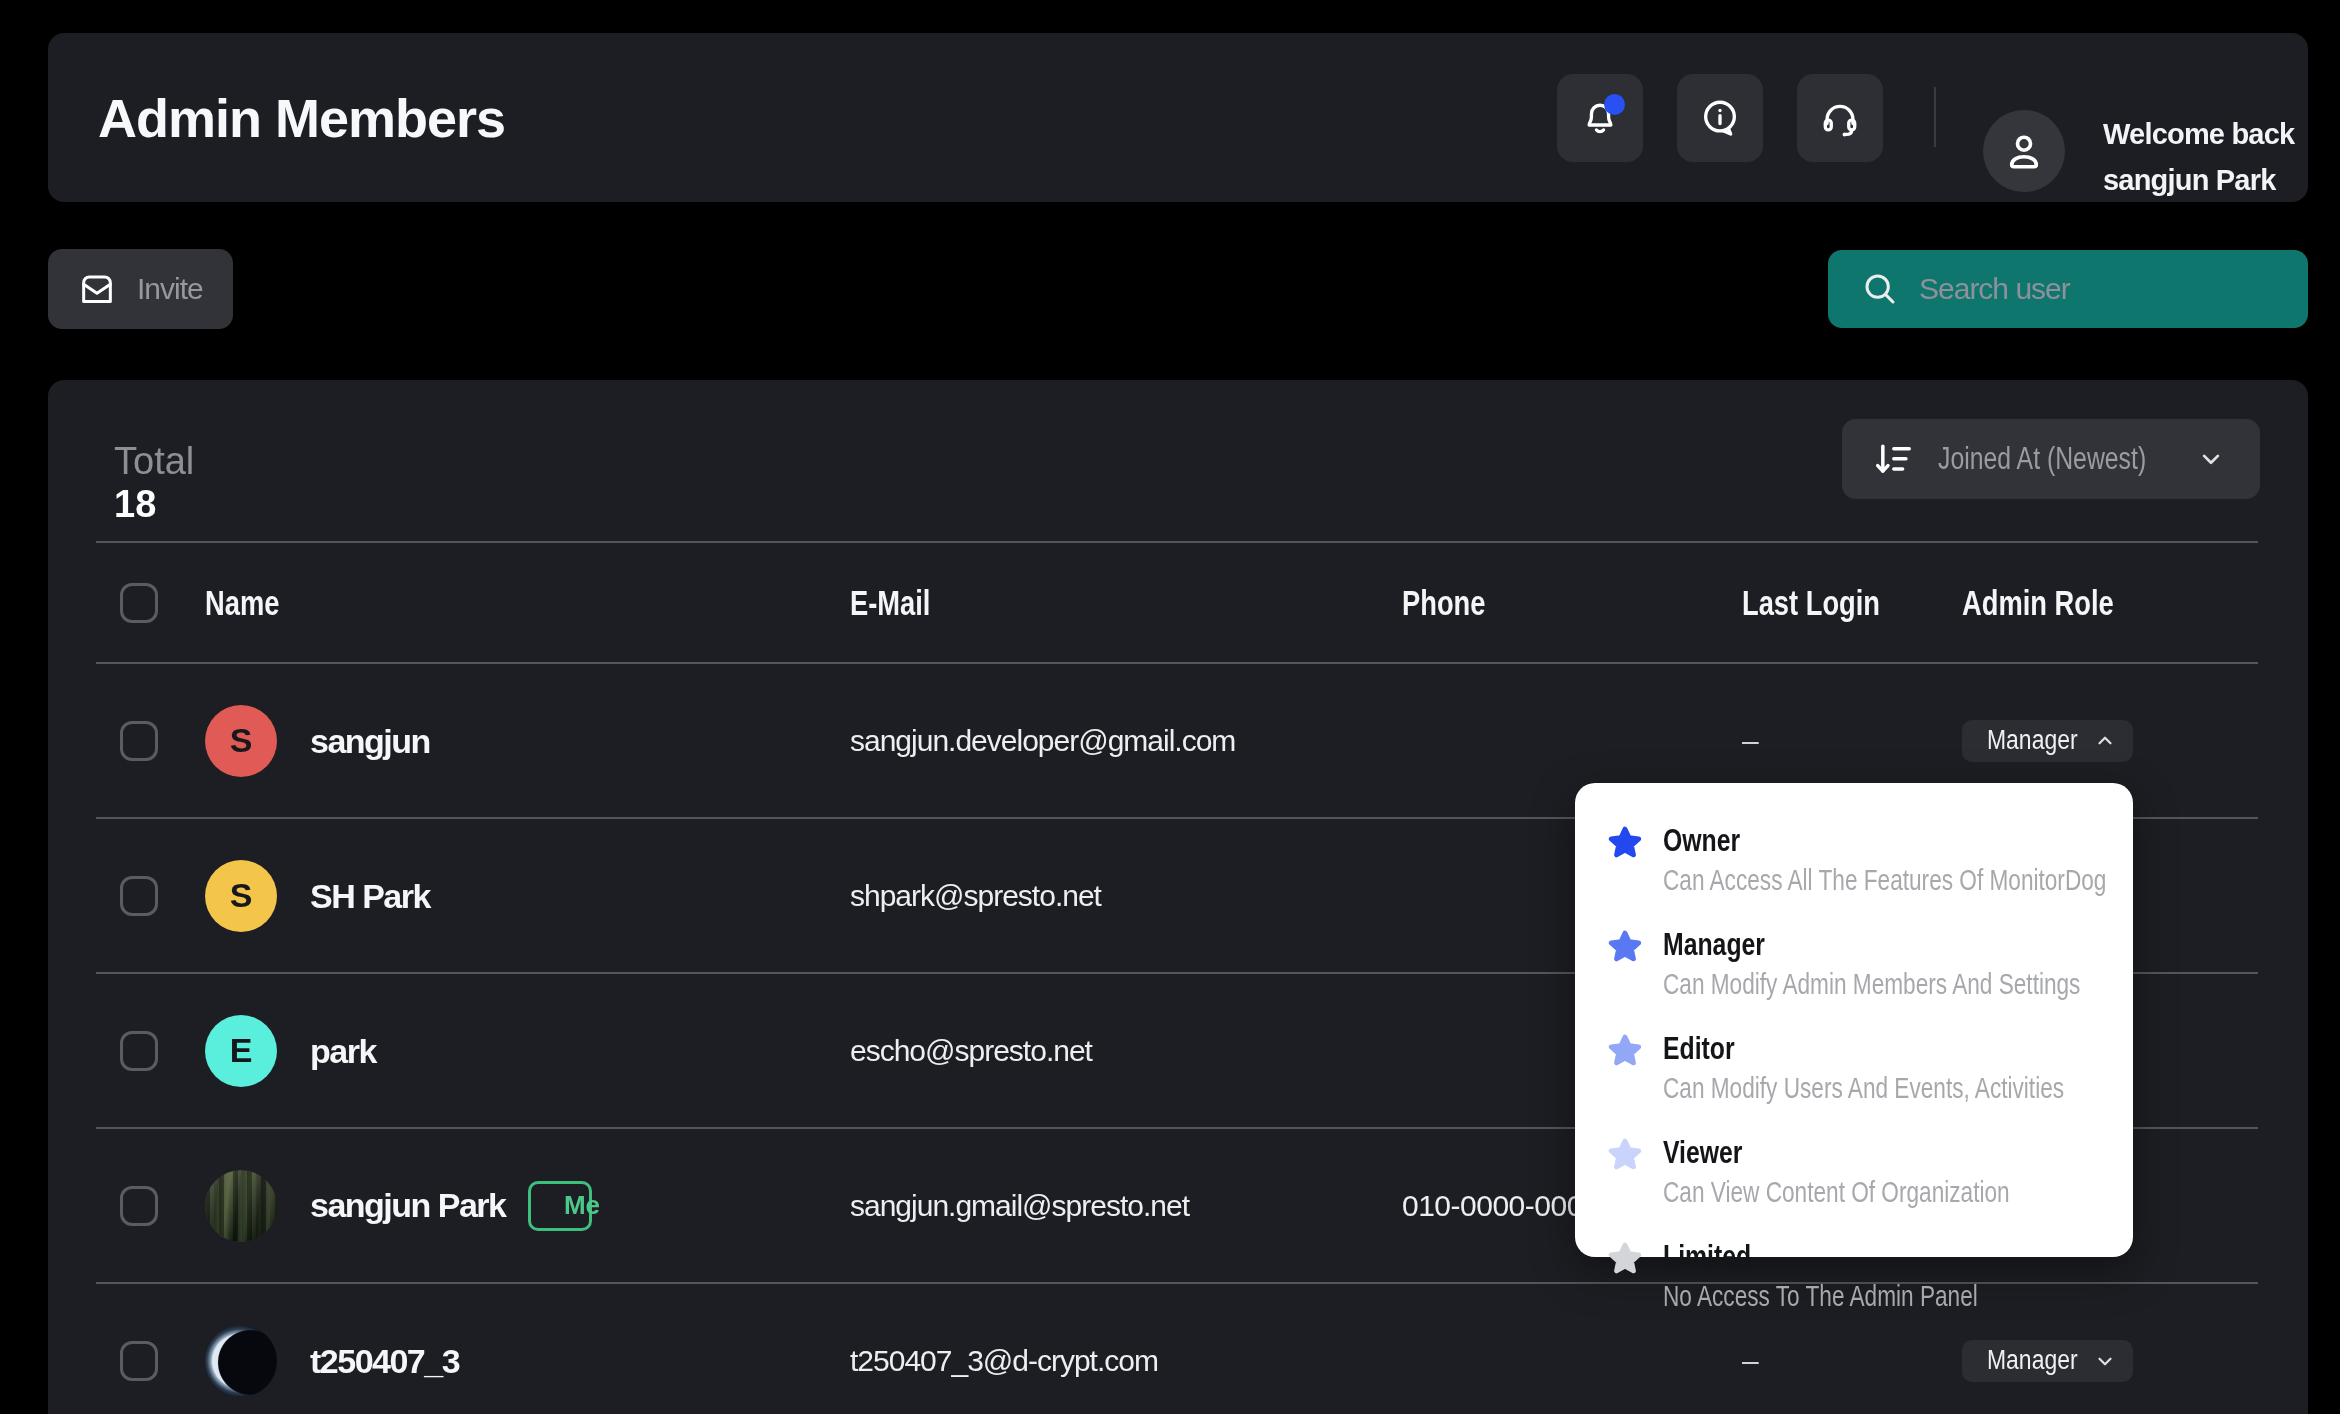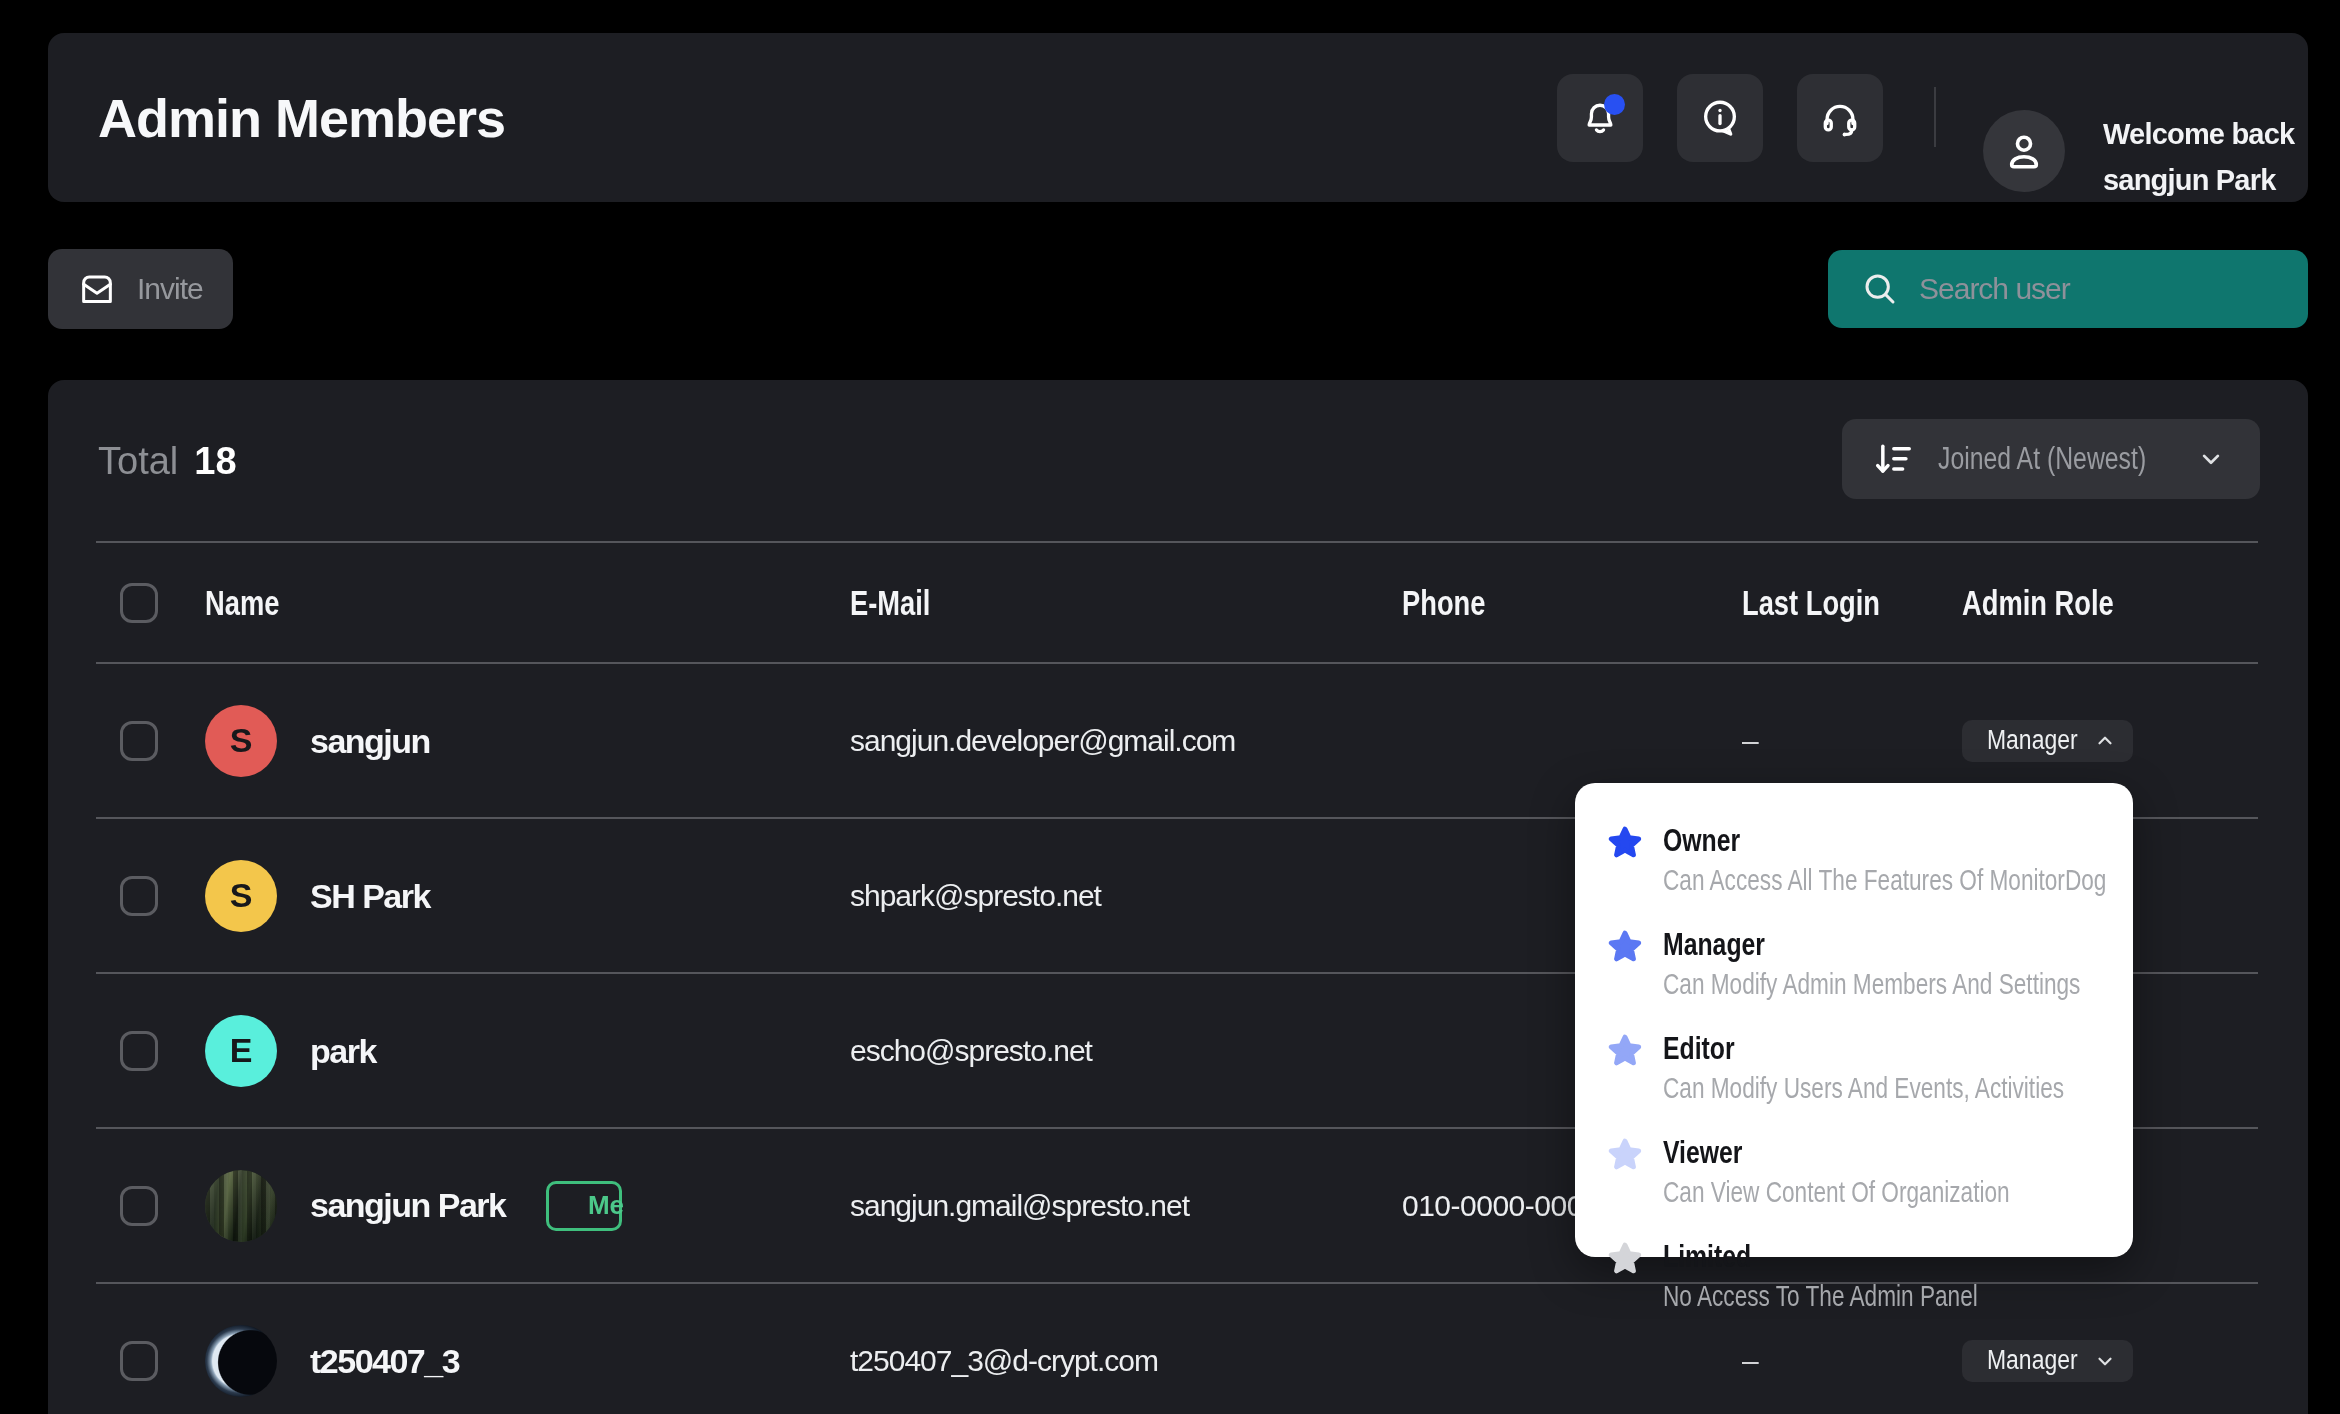--- a/index.html
+++ b/index.html
@@ -31,21 +31,21 @@
   #invite-label { margin-left:20px; font-size:30px; color:#96989d; letter-spacing:-1px; }
   #search-box { position:absolute; left:1828px; top:250px; width:480px; height:78px; border-radius:14px;
                 background:#0f766e; display:flex; align-items:center; }
   #search-box svg { margin-left:32px; stroke:#eceded; fill:none; stroke-width:1.8; stroke-linecap:round; }
   #search-input { margin-left:19px; background:transparent; border:none; outline:none; width:340px;
                   font-size:30px; color:#e8e9eb; letter-spacing:-1px; font-family:"Liberation Sans", sans-serif; }
   #search-input::placeholder { color:#8e919a; }
 
   
   #main-card { left:48px; top:380px; width:2260px; height:1200px; }
-  #total-row { position:absolute; left:50px; top:60px; display:flex; align-items:baseline; }
+  #total-row { position:absolute; left:50px; top:60px; display:flex; align-items:baseline;flex-direction:column; }
   #total-label { font-size:38px; color:#8d8f94; }
   #total-count { font-size:38px; color:#ffffff; font-weight:700; margin-left:16px; }
   #sort-btn { position:absolute; left:1794px; top:39px; width:418px; height:80px; border-radius:14px;
               background:#323338; border:none; display:flex; align-items:center; }
   #sort-btn .sort-ic { margin-left:28px; stroke:#fff; fill:none; stroke-width:1.9; stroke-linecap:round; stroke-linejoin:round; }
   #sort-label { margin-left:24px; font-size:31px; color:#9a9ca1; white-space:nowrap;
                 display:inline-block; transform:scaleX(0.8); transform-origin:0 50%; }
   #sort-btn .chev { position:absolute; right:34px; stroke:#dfe1e3; fill:none; stroke-width:2.2; stroke-linecap:round; stroke-linejoin:round; }
 
   #table { position:absolute; left:48px; top:161px; width:2162px; }
@@ -61,21 +61,21 @@
   .av-forest { background:
       linear-gradient(97deg, #3d4c31 0%, #1f2c1d 18%, #4c5c38 32%, #182416 46%, #35462a 58%, #121c11 72%, #2c3a24 86%, #0e170e 100%); }
   .av-forest::after { content:""; position:absolute; inset:0; border-radius:50%;
       background:repeating-linear-gradient(90deg, rgba(0,0,0,.35) 0 5px, rgba(255,255,255,.04) 5px 9px, rgba(0,0,0,0) 9px 14px),
                  linear-gradient(180deg, rgba(255,241,200,.14), rgba(0,0,0,.25)); }
   .av-moon { background:
       radial-gradient(circle at 63% 52%, #06080d 0 54%, rgba(6,8,13,0) 56%),
       radial-gradient(circle at 47% 50%, #dfe9f2 0 50%, #8fa5ba 53%, #2c3b4e 61%, #0a111b 72%, #05070b 100%); }
   .name-wrap { position:absolute; left:214px; top:50%; transform:translateY(-50%); display:flex; align-items:center; }
   .nm { font-size:34px; font-weight:700; color:#f5f6f8; white-space:nowrap; letter-spacing:-1.5px; }
-  .me-badge { margin-left:40px; width:76px; height:50px; border:3px solid #3fbf7d; border-radius:10px;
+  .me-badge { margin-left:22px; width:64px; height:50px; border:3px solid #3fbf7d; border-radius:10px;
               display:flex; align-items:center; justify-content:center; font-size:26px; font-weight:700; color:#4cc88a;padding-left:45px; }
   .cell { position:absolute; top:50%; transform:translateY(-50%); font-size:30px; color:#eceef0; white-space:nowrap; }
   .c-email { left:754px; letter-spacing:-1px; }
   .c-phone { left:1306px; letter-spacing:-0.5px; }
   .c-last { left:1646px; color:#d2d3d6; }
   .role-btn { position:absolute; left:1866px; top:50%; transform:translateY(-50%); width:171px; height:42px;
               border-radius:10px; background:#2c2d32; border:none; display:flex; align-items:center; justify-content:center; }
   .role-btn .rlbl { font-size:27px; font-weight:400; color:#eef0f2; white-space:nowrap;
                     display:inline-block; transform:scaleX(0.85); transform-origin:50% 50%; }
   .role-btn svg { margin-left:9px; stroke:#dfe1e3; fill:none; stroke-width:2.4; stroke-linecap:round; stroke-linejoin:round; }

